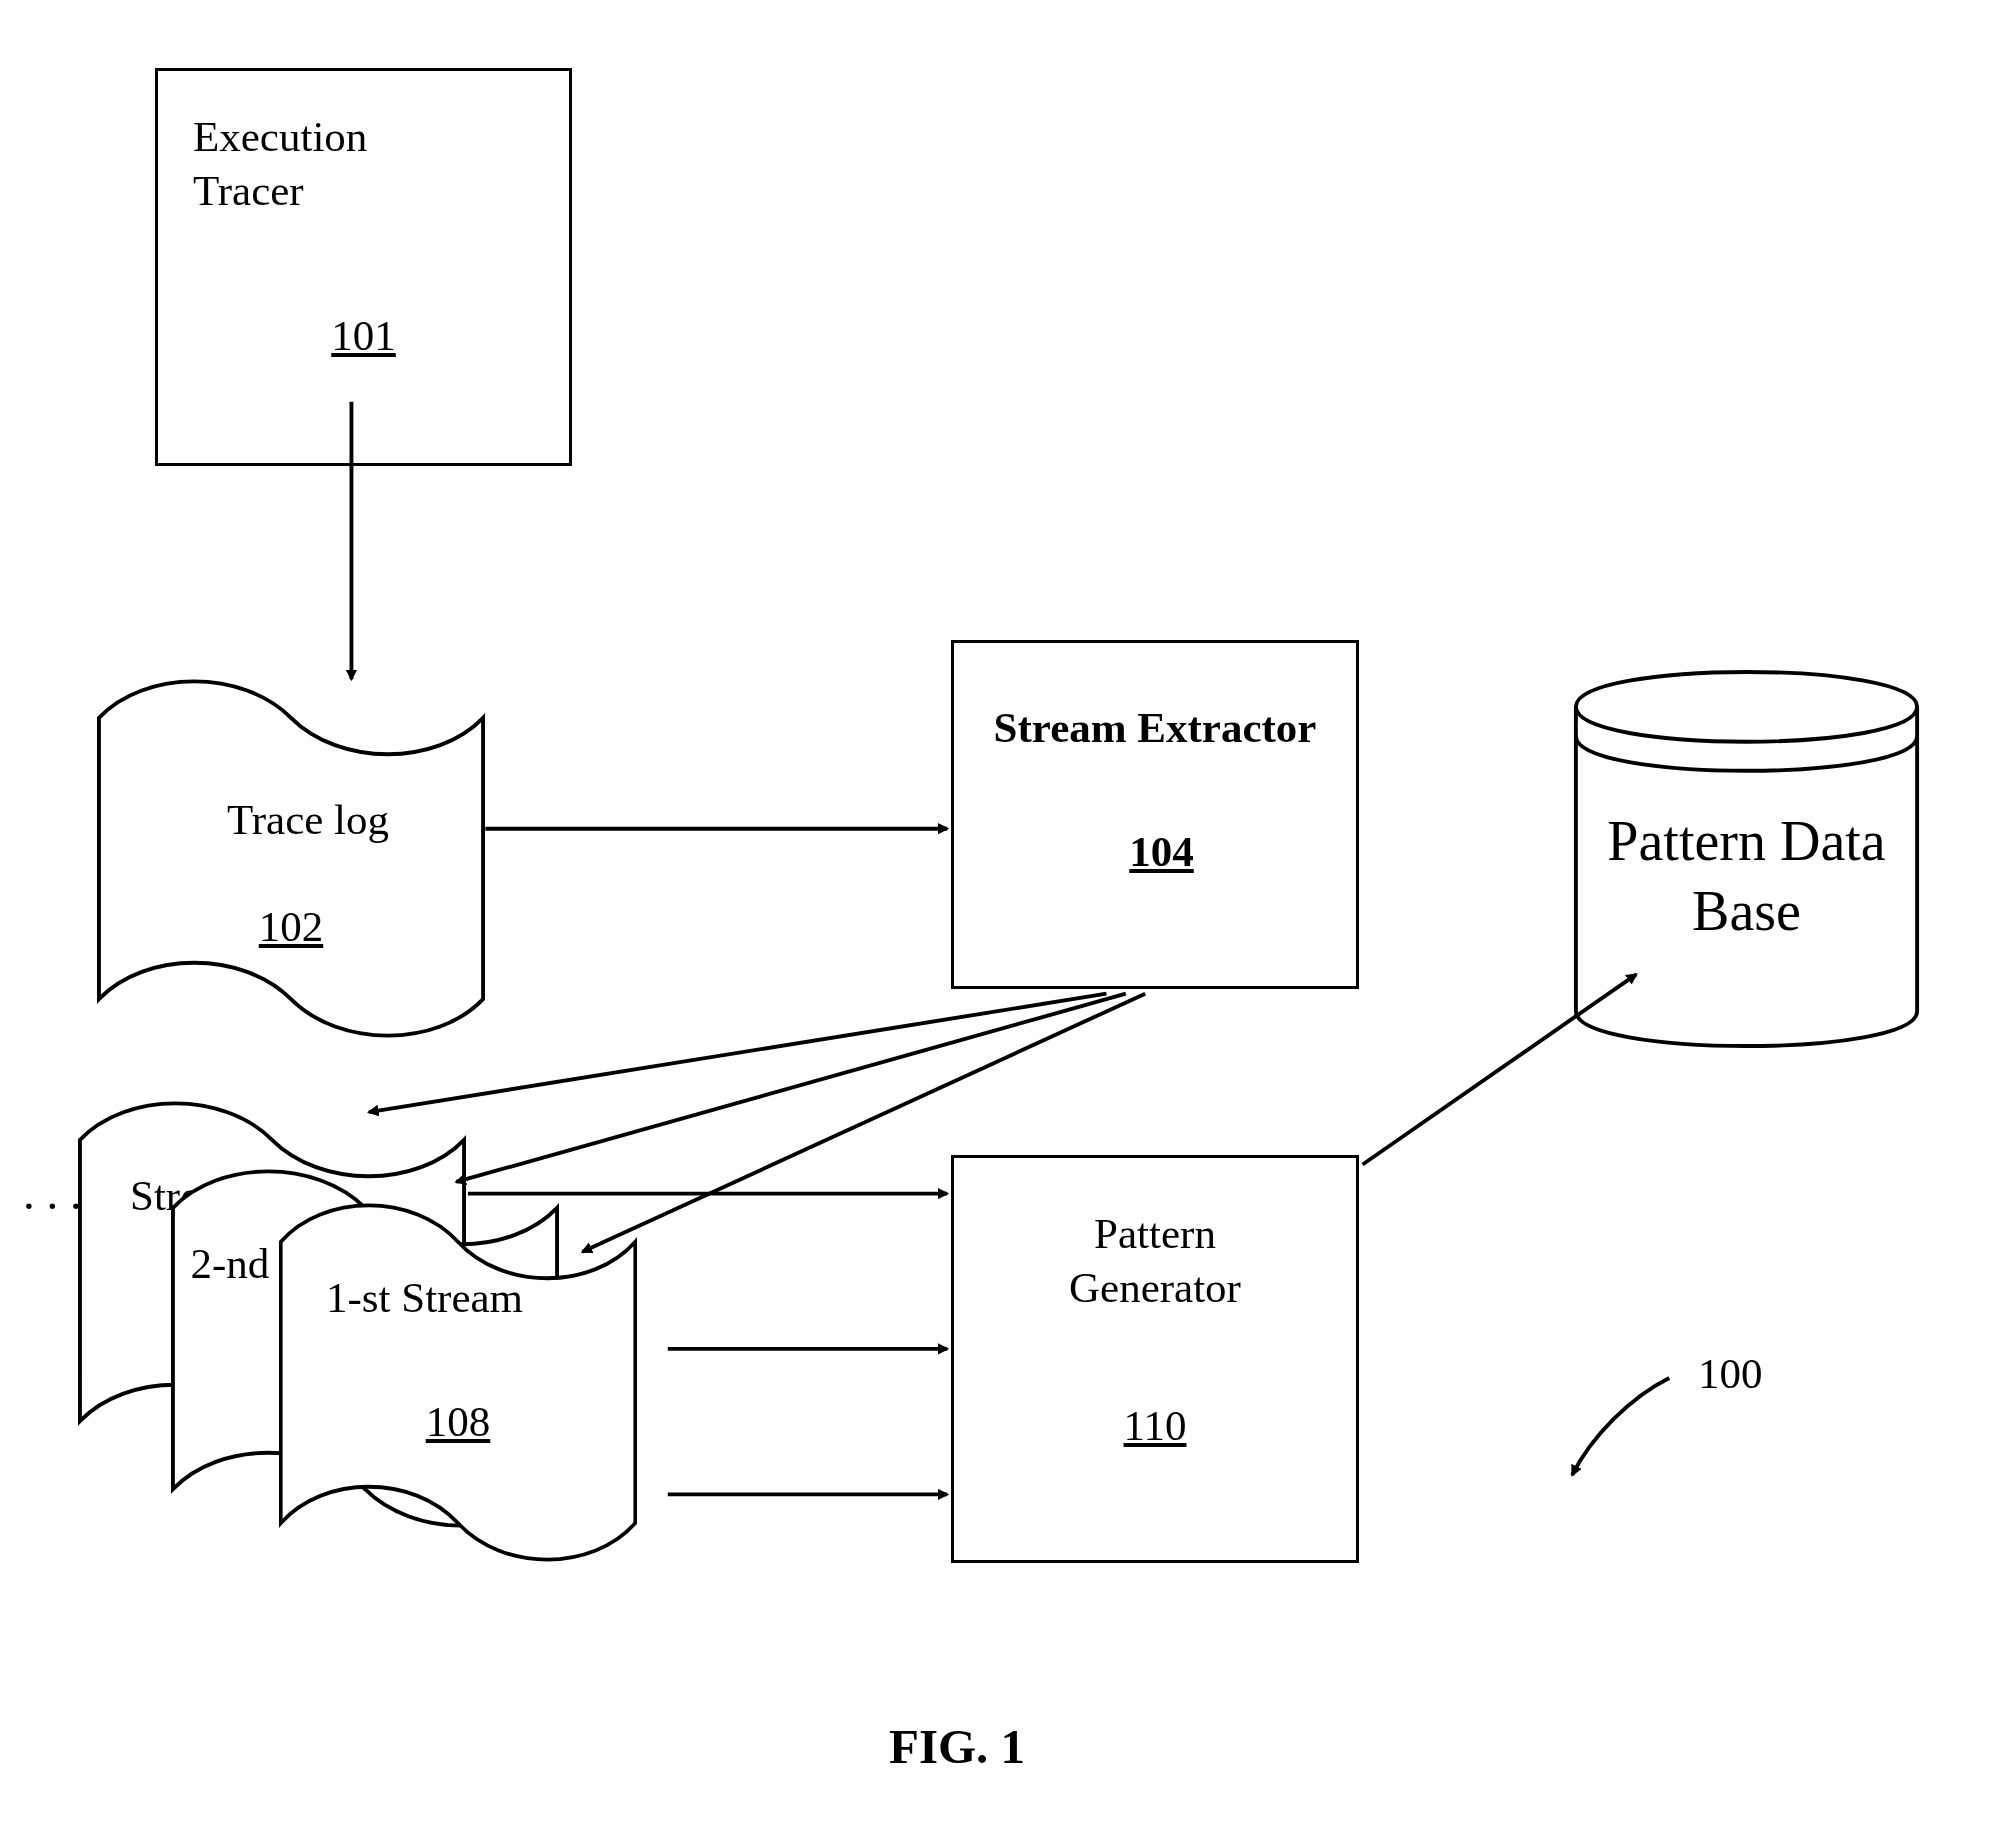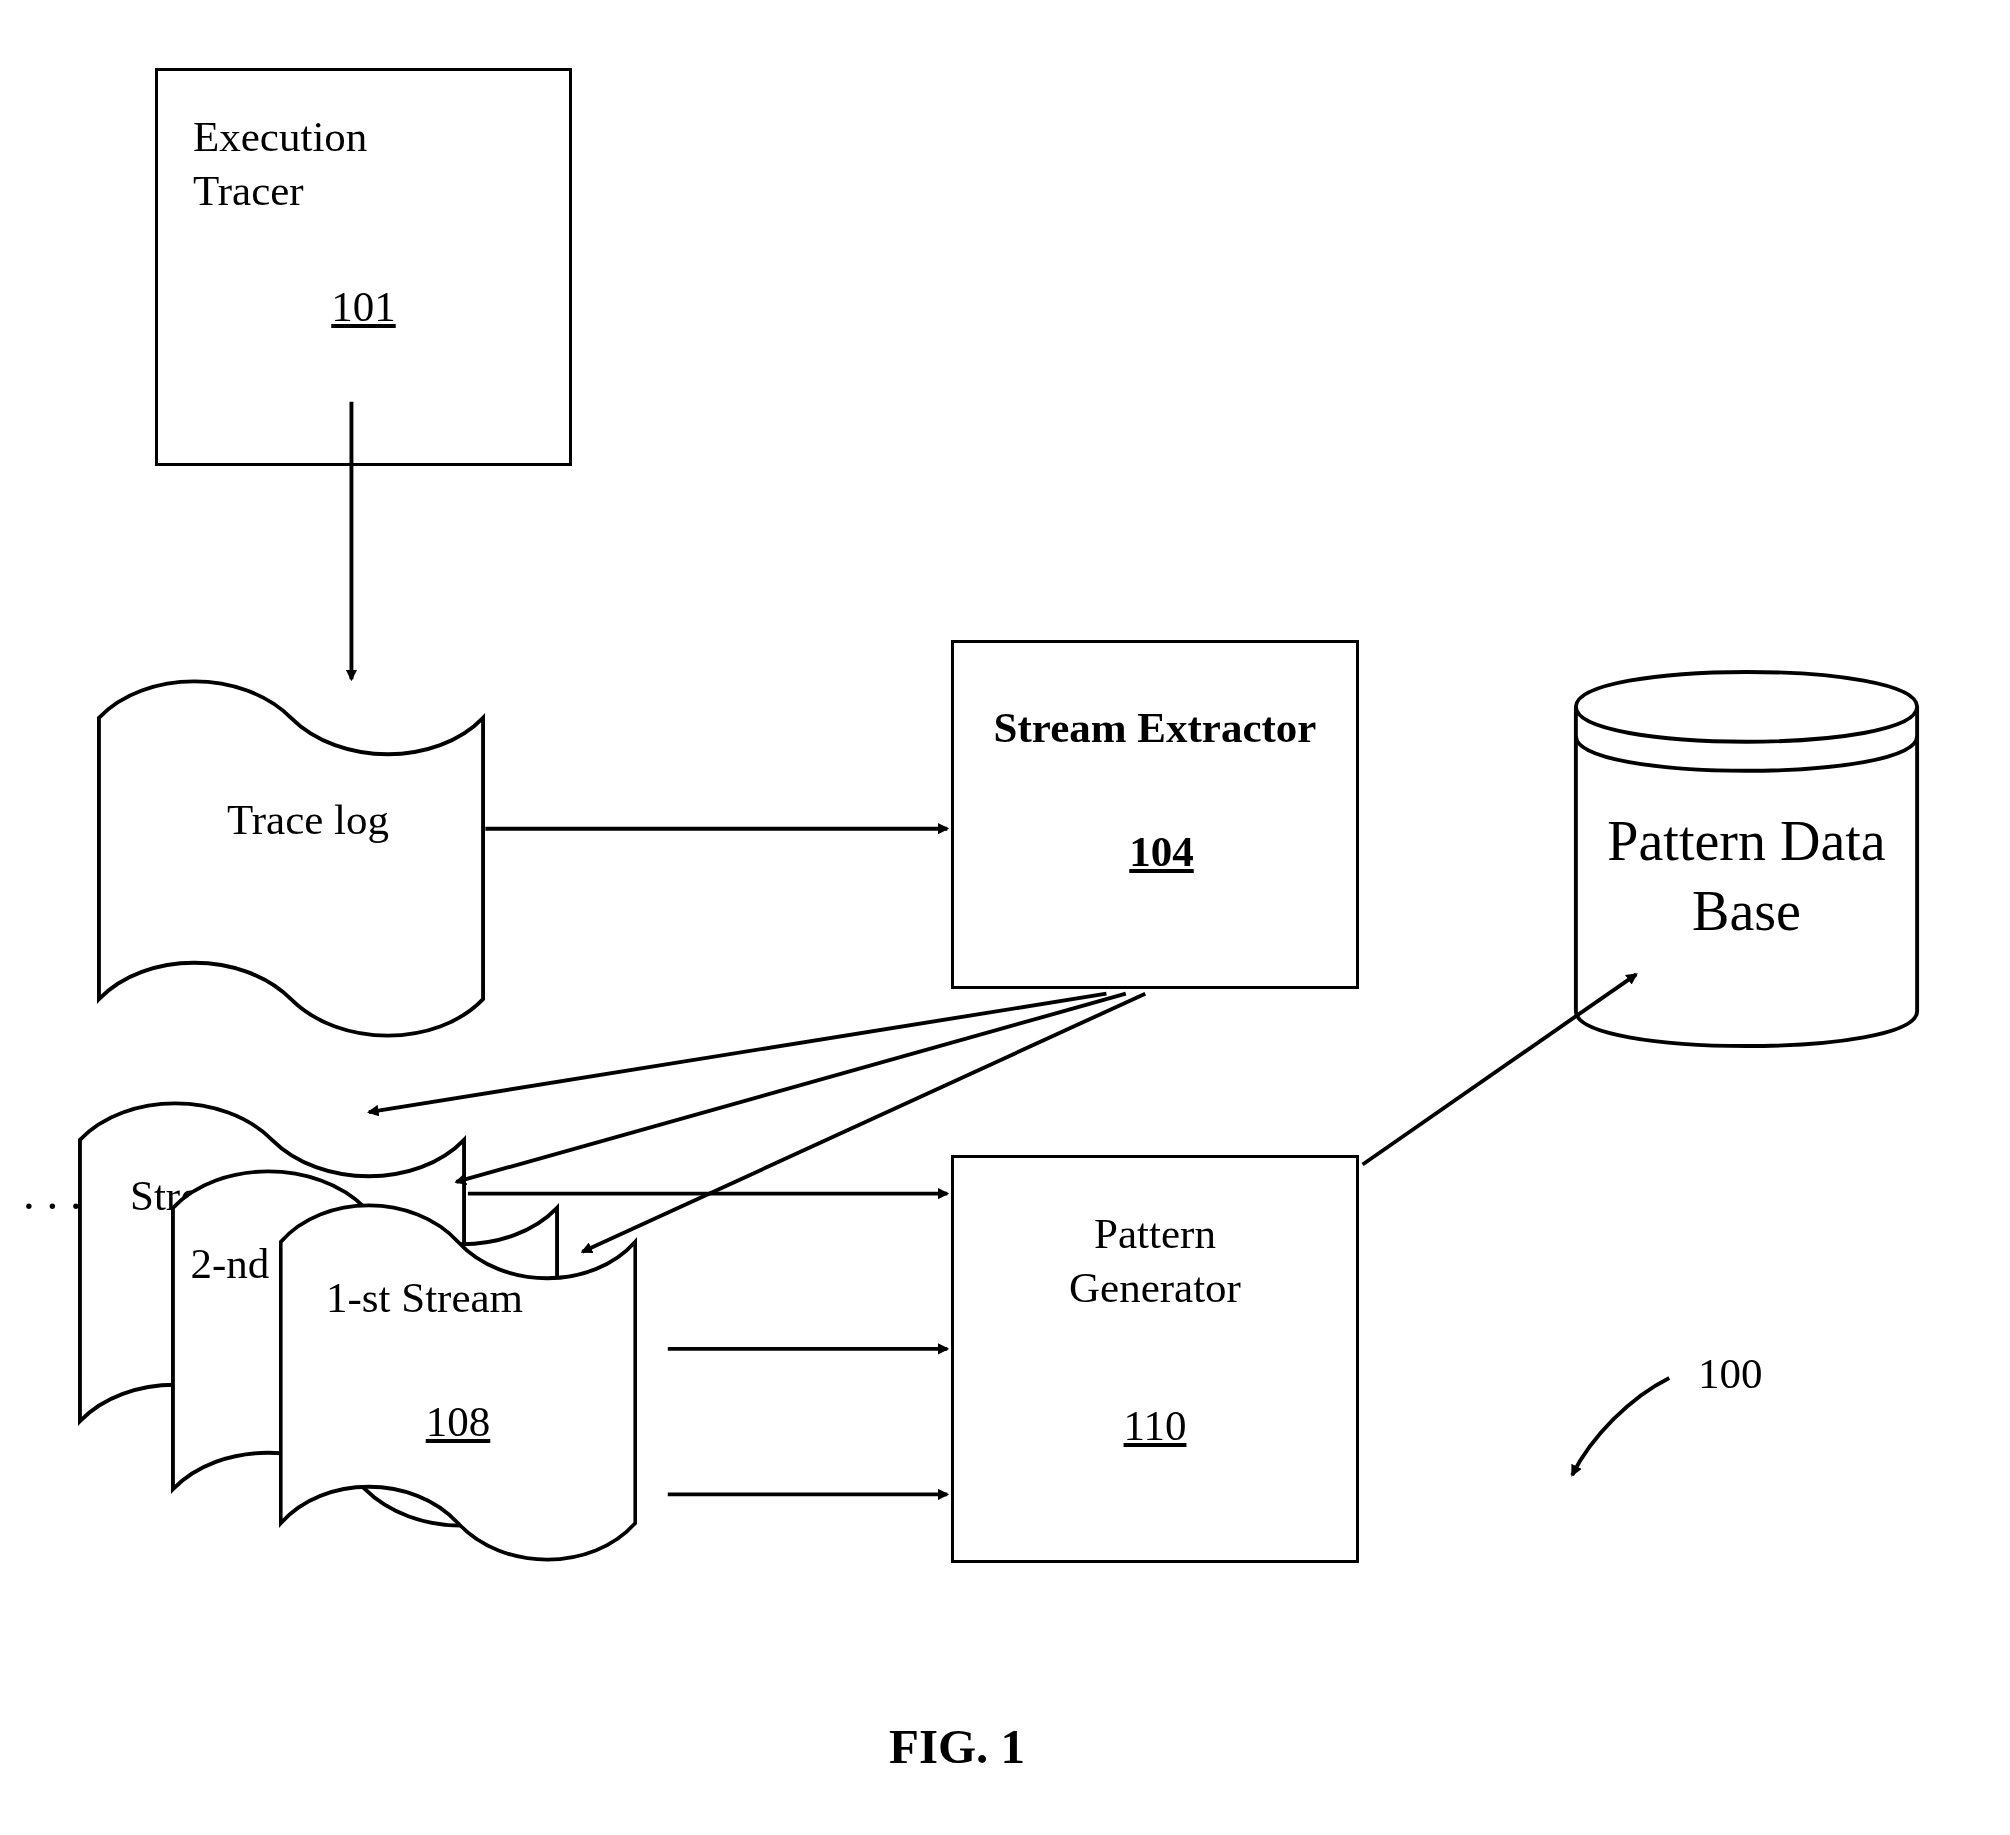--- a/index.html
+++ b/index.html
@@ -92,34 +92,35 @@
   }
 </style>
 </head>
 <body>
 
 <div class="canvas">
 
   <div class="box" style="left:155px; top:68px; width:417px; height:398px;">
     <div class="label" style="position:absolute; left:35px; top:39px; text-align:left;">Execution
 Tracer</div>
-    <div class="refnum" style="position:absolute; left:0; right:0; top:211px;">101</div>
+    <div class="refnum" style="position:absolute; left:0; right:0; top:240px;">101</div>
   </div>
 
   <div class="docshape" style="left:97px; top:679px; width:388px; height:359px;">
     <svg viewBox="0 0 400 370" preserveAspectRatio="none">
       <path d="M2 40
                C 50 -10, 150 -10, 200 40
                C 250 90, 350 90, 398 40
                L 398 330
                C 350 380, 250 380, 200 330
                C 150 280, 50 280, 2 330
                Z" fill="#fff" stroke="#000" stroke-width="4"></path>
     </svg>
     <div class="doclabel" style="left:0; right:0; top:116px; text-align:center;padding-left:34px;">Trace log</div>
+    <div class="doclabel refnum" style="left:0; right:0; top:223px; text-align:center;">102</div>
   </div>
 
   <div class="box" style="left:951px; top:640px; width:408px; height:349px;font-weight:bold;">
     <div class="label" style="position:absolute; left:0; right:0; top:58px;">Stream Extractor</div>
     <div class="refnum" style="position:absolute; left:13px; right:0; top:184px;">104</div>
   </div>
 
   <div class="cylinder" style="left:1572px; top:670px; width:349px; height:378px;">
     <svg viewBox="0 0 360 390" preserveAspectRatio="none">
 

